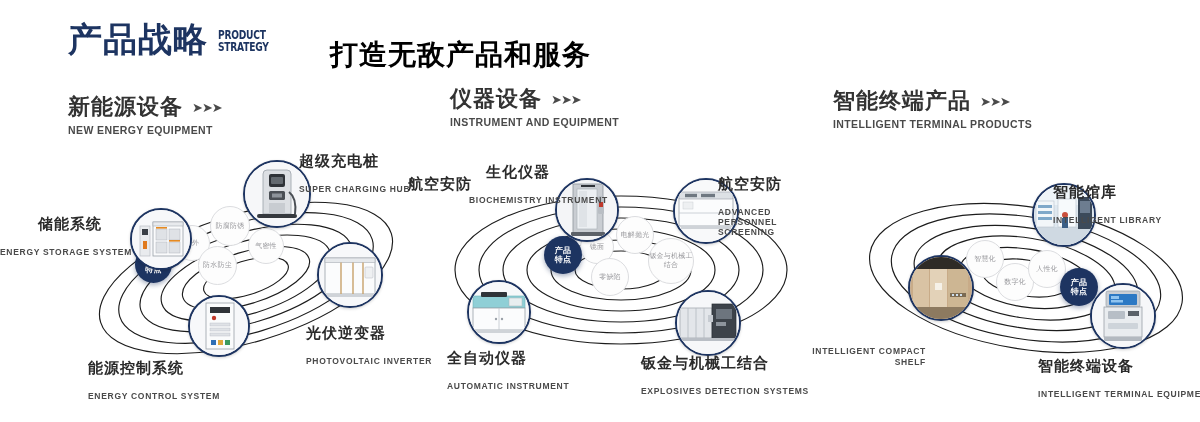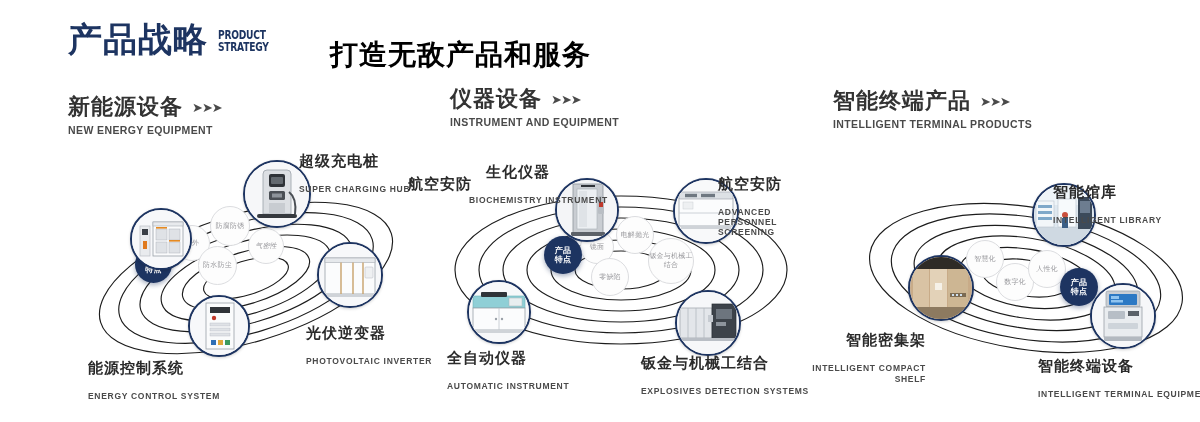--- a/index.html
+++ b/index.html
@@ -142,21 +142,21 @@
 
     <div class="fbub" style="left:124px;top:75px;width:34px;height:34px;">
       <span>户外</span>
     </div>
     <div class="fbub" style="left:160px;top:56px;width:38px;height:38px;">
       <span>防腐防锈</span>
     </div>
     <div class="fbub" style="left:148px;top:96px;width:37px;height:37px;">
       <span>防水防尘</span>
     </div>
-    <div class="fbub" style="left:198px;top:78px;width:34px;height:34px;font-style:italic;">
+    <div class="fbub" style="left:198px;top:78px;width:34px;height:34px;">
       <span>气密性</span>
     </div>
     <div class="fbub core" style="left:85px;top:96px;width:37px;height:37px;">
       <span><span>产品</span><br><span>特点</span></span>
     </div>
 
     <div class="node" style="left:80px;top:58px;width:58px;height:58px;">
       <svg class="ph" viewBox="0 0 58 58">
         <rect width="58" height="58" fill="#f7f8fa"></rect>
         <rect x="8" y="16" width="10" height="30" fill="#e9ebee" stroke="#b9bdc4" stroke-width=".7"></rect>
@@ -209,20 +209,24 @@
         <rect x="20" y="26" width="20" height="3" fill="#dfe2e6" stroke="#b6bbc2" stroke-width=".4"></rect>
         <rect x="20" y="31" width="20" height="3" fill="#dfe2e6" stroke="#b6bbc2" stroke-width=".4"></rect>
         <rect x="20" y="36" width="20" height="3" fill="#dfe2e6" stroke="#b6bbc2" stroke-width=".4"></rect>
         <rect x="21" y="43" width="5" height="5" fill="#2f6fb5"></rect>
         <rect x="28" y="43" width="5" height="5" fill="#e0a83a"></rect>
         <rect x="35" y="43" width="5" height="5" fill="#3c9a5f"></rect>
       </svg>
     </div>
   </div>
 
+  <div class="lbl right" style="left:0px;top:216px;width:102px;">
+    <div class="cn">储能系统</div>
+    <div class="en">ENERGY STORAGE SYSTEM</div>
+  </div>
 
   <div class="lbl" style="left:299px;top:153px;">
     <div class="cn">超级充电桩</div>
     <div class="en">SUPER CHARGING HUB</div>
   </div>
 
   <div class="lbl" style="left:306px;top:325px;">
     <div class="cn">光伏逆变器</div>
     <div class="en">PHOTOVOLTAIC INVERTER</div>
   </div>
@@ -416,21 +420,20 @@
       </svg>
     </div>
   </div>
 
   <div class="lbl" style="left:1053px;top:184px;">
     <div class="cn">智能馆库</div>
     <div class="en">INTELLIGENT LIBRARY</div>
   </div>
 
   <div class="lbl right" style="left:808px;top:332px;width:118px;">
-    <div class="cn">智能密集架</div>
     <div class="en">INTELLIGENT COMPACT</div>
     <div class="en" style="margin-top:0;">SHELF</div>
   </div>
 
   <div class="lbl" style="left:1038px;top:358px;">
     <div class="cn">智能终端设备</div>
     <div class="en">INTELLIGENT TERMINAL EQUIPMENT</div>
   </div>
 
 </div>

